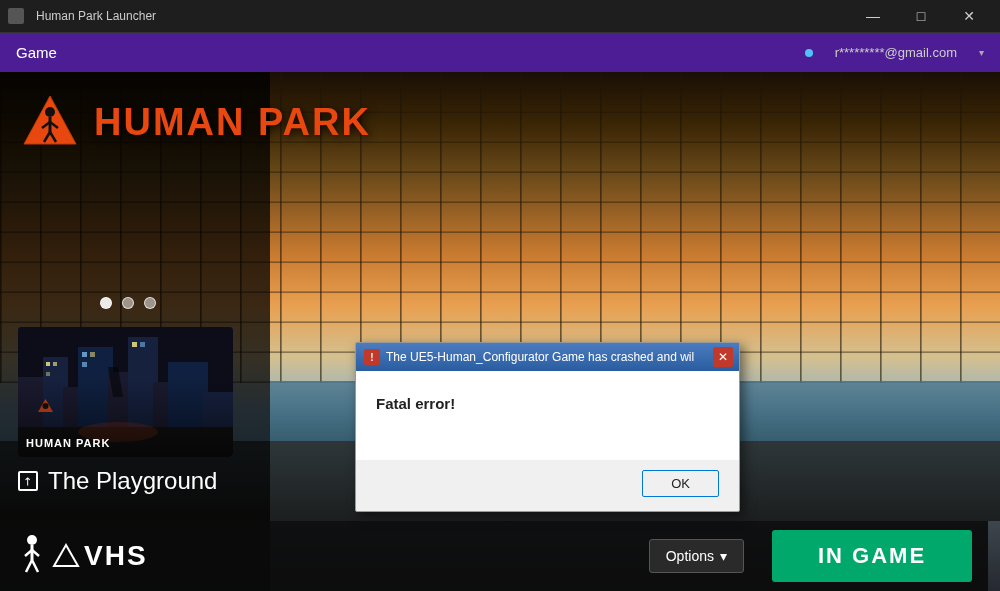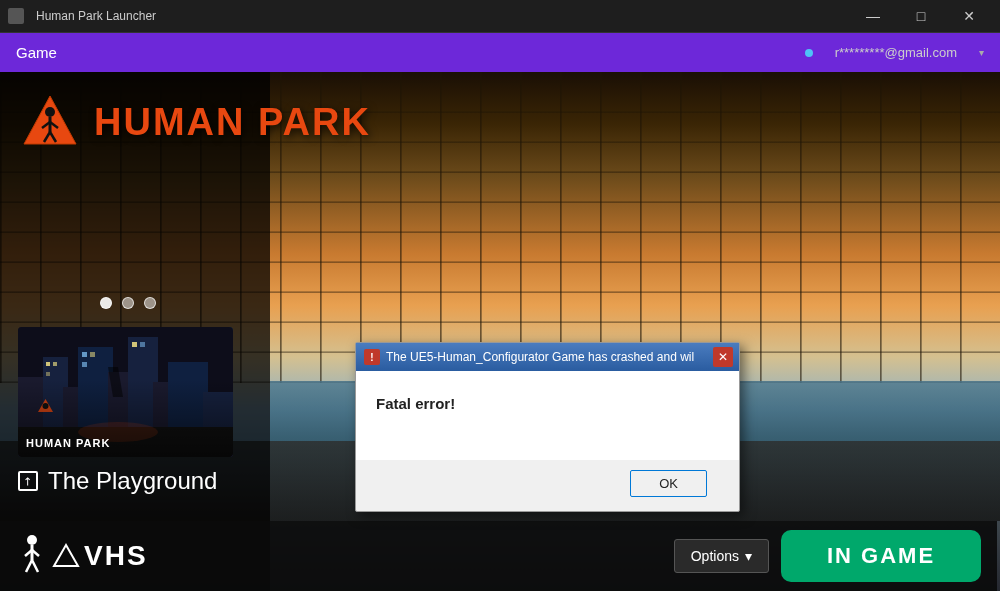--- a/index.html
+++ b/index.html
@@ -51,21 +51,21 @@
       border: none;
       color: #ccc;
       font-size: 14px;
       cursor: pointer;
     }
 
     
     .menu-bar {
       width: 100%;
       height: 40px;
-      background: #6d28d9;
+      background: #4c1d95;
       display: flex;
       align-items: center;
       justify-content: space-between;
       padding: 0 16px;
       border-top: 1px solid #333;
       position: relative;
       z-index: 10;
     }
     .menu-bar-left {
       color: #fff;
@@ -237,21 +237,21 @@
       align-items: center;
       justify-content: center;
       font-size: 12px;
     }
 
     
     .bottom-bar {
       position: absolute;
       bottom: 0;
       left: 0;
-      right: 3px;
+      right: 12px;
       height: 70px;
       background: rgba(10,10,10,0.9);
       display: flex;
       align-items: center;
       justify-content: space-between;
       padding: 0 16px;
     }
     .publisher-logo {
       display: flex;
       align-items: center;
@@ -261,38 +261,38 @@
     .vhs-logo {
       font-size: 28px;
       font-weight: 700;
       letter-spacing: 2px;
       color: #fff;
     }
 
     .bottom-right-controls {
       display: flex;
       align-items: center;
-      gap: 12px;
+      gap: 28px;
     }
     .options-btn {
       background: #2a2a2a;
       border: 1px solid #555;
       border-radius: 3px;
       color: #fff;
       padding: 8px 16px;
       font-size: 14px;
       cursor: pointer;
       display: flex;
       align-items: center;
       gap: 6px;
     }
     .in-game-btn {
       background: #00a86b;
       border: none;
-      border-radius: 10px;
+      border-radius: 3px;
       color: #fff;
       padding: 10px 40px;
       font-size: 22px;
       font-weight: 700;
       letter-spacing: 2px;
       cursor: pointer;
       height: 52px;
       min-width: 200px;
     }
 
@@ -363,21 +363,21 @@
       padding: 24px 20px 28px;
       background: #fff;
     }
     .dialog-error-text {
       font-size: 15px;
       font-weight: 600;
       color: #222;
       margin-bottom: 20px;
     }
     .dialog-footer {
-      padding: 10px 32px 14px;
+      padding: 10px 20px 14px;
       background: #f0f0f0;
       display: flex;
       justify-content: flex-end;
       border-radius: 13px;
     }
     .ok-btn {
       background: #f0f0f0;
       border: 1px solid #0078d7;
       border-radius: 2px;
       color: #222;

